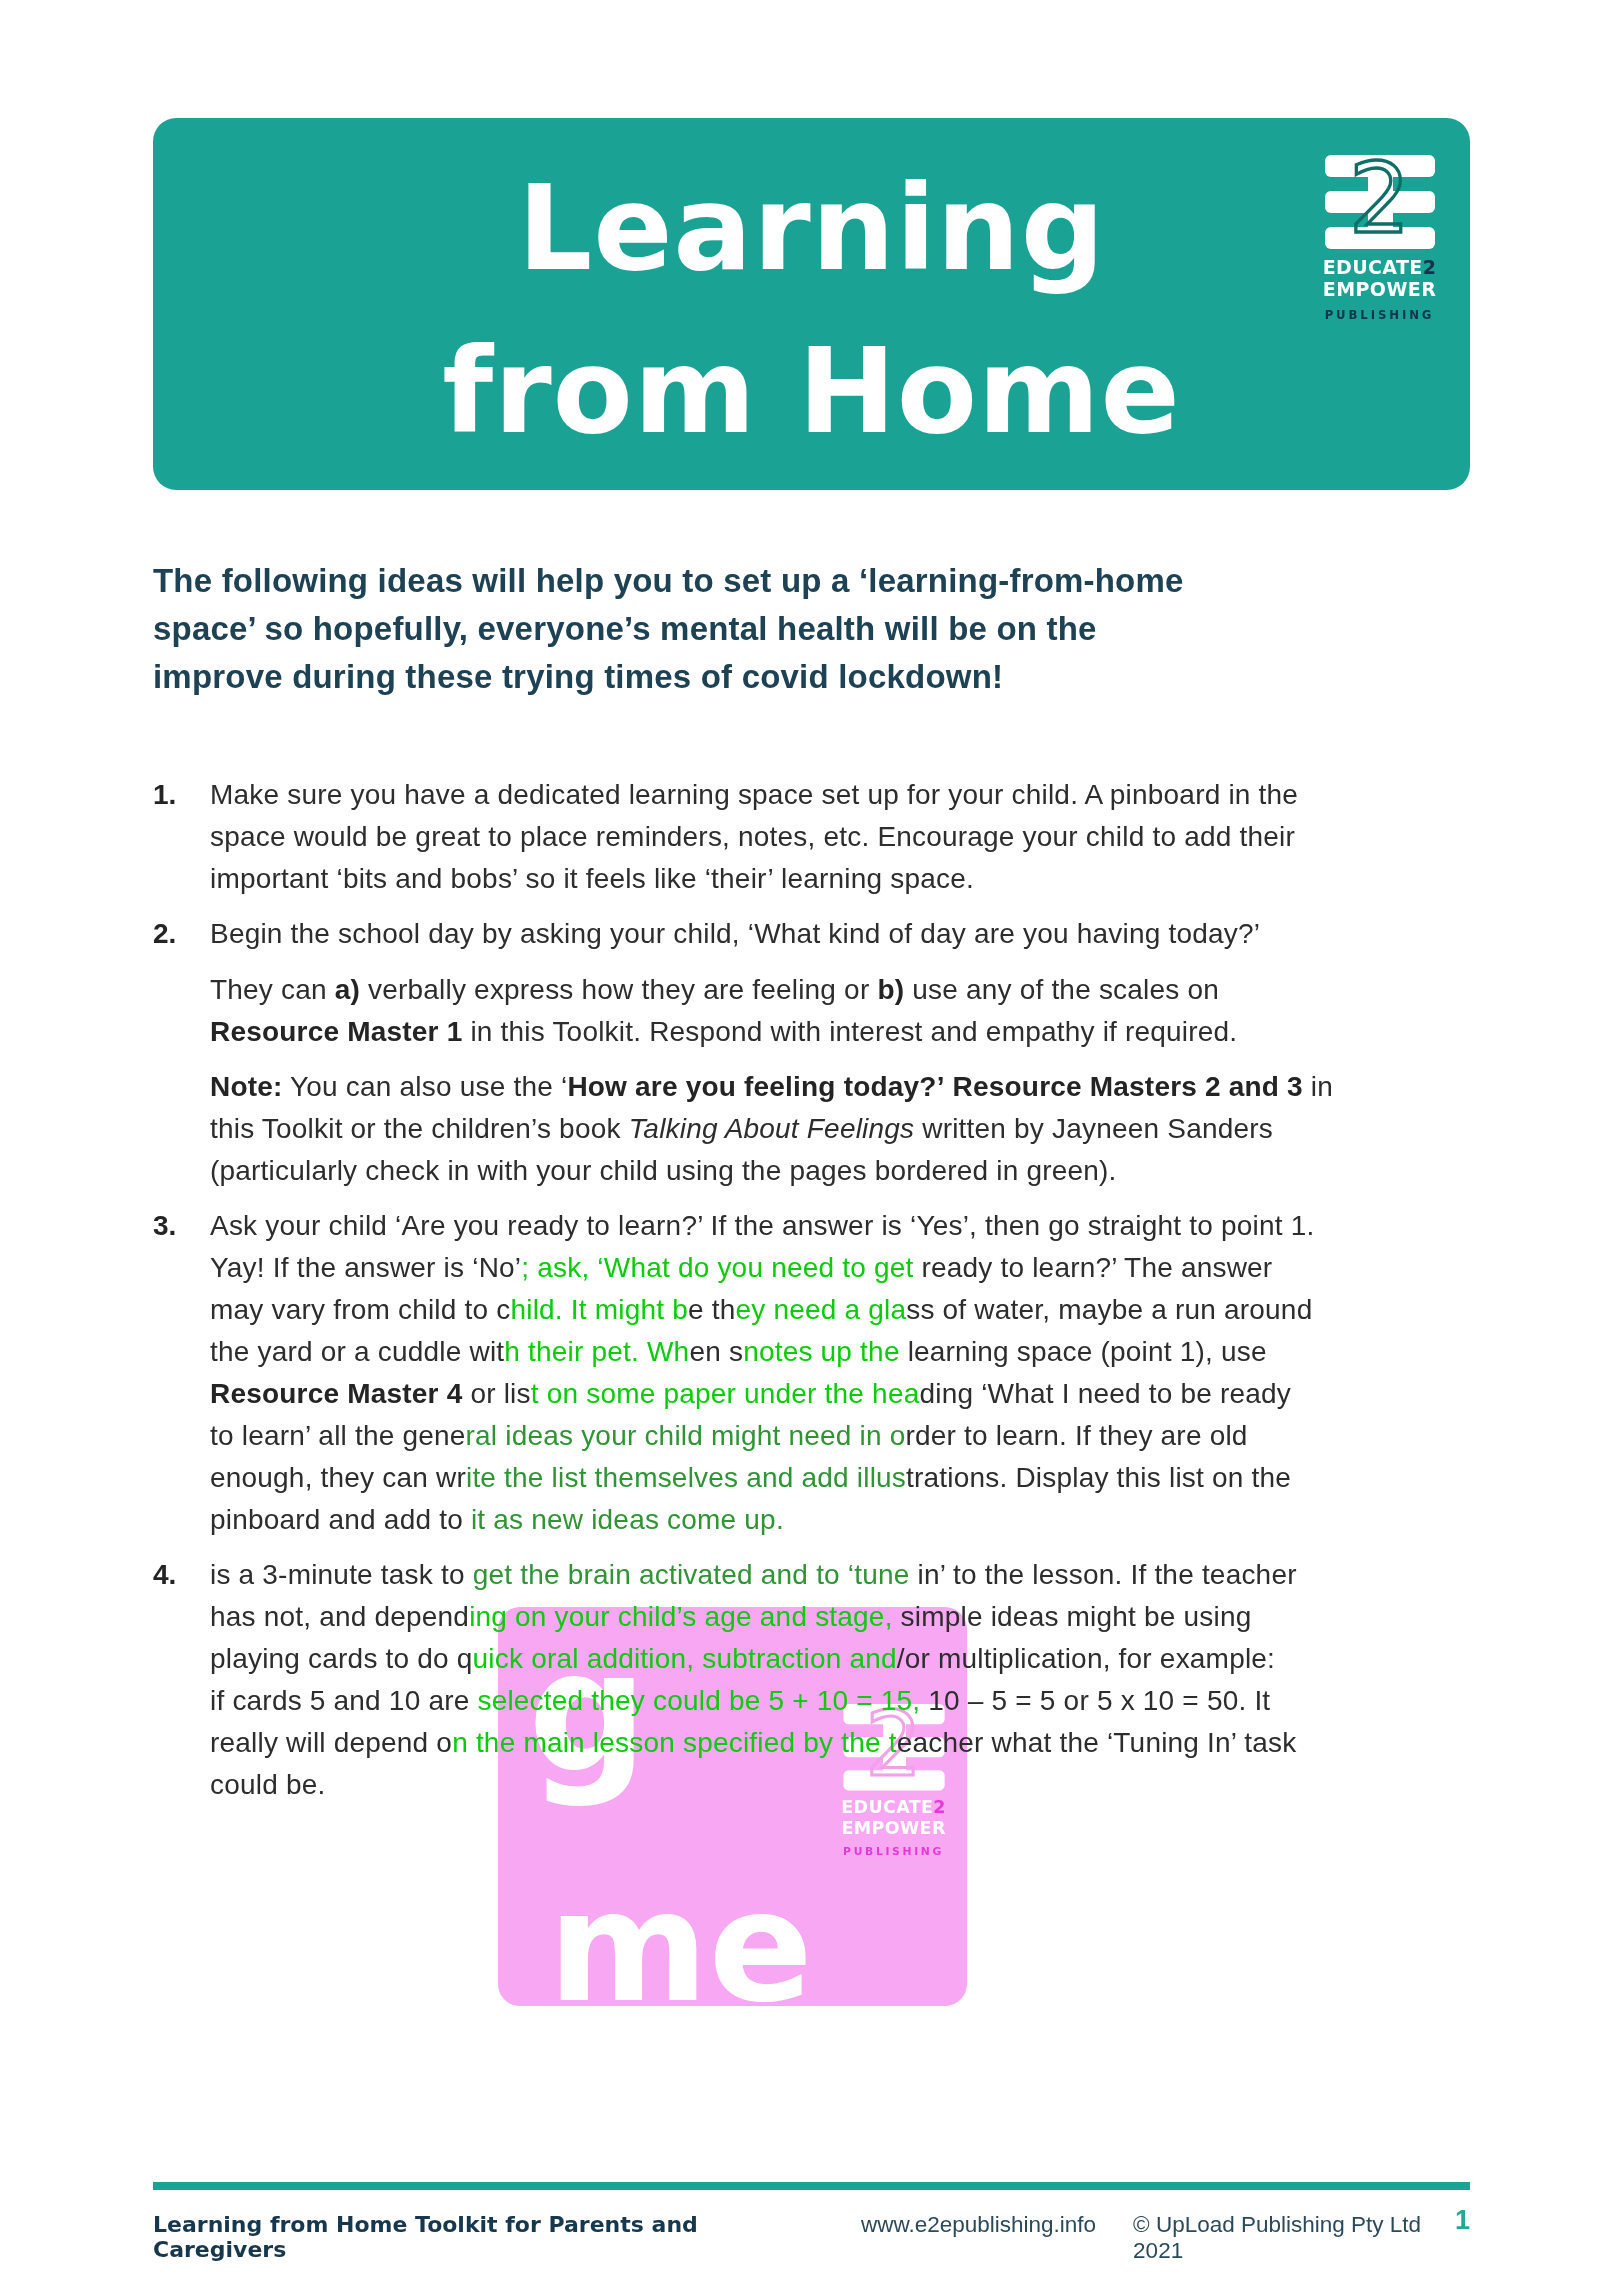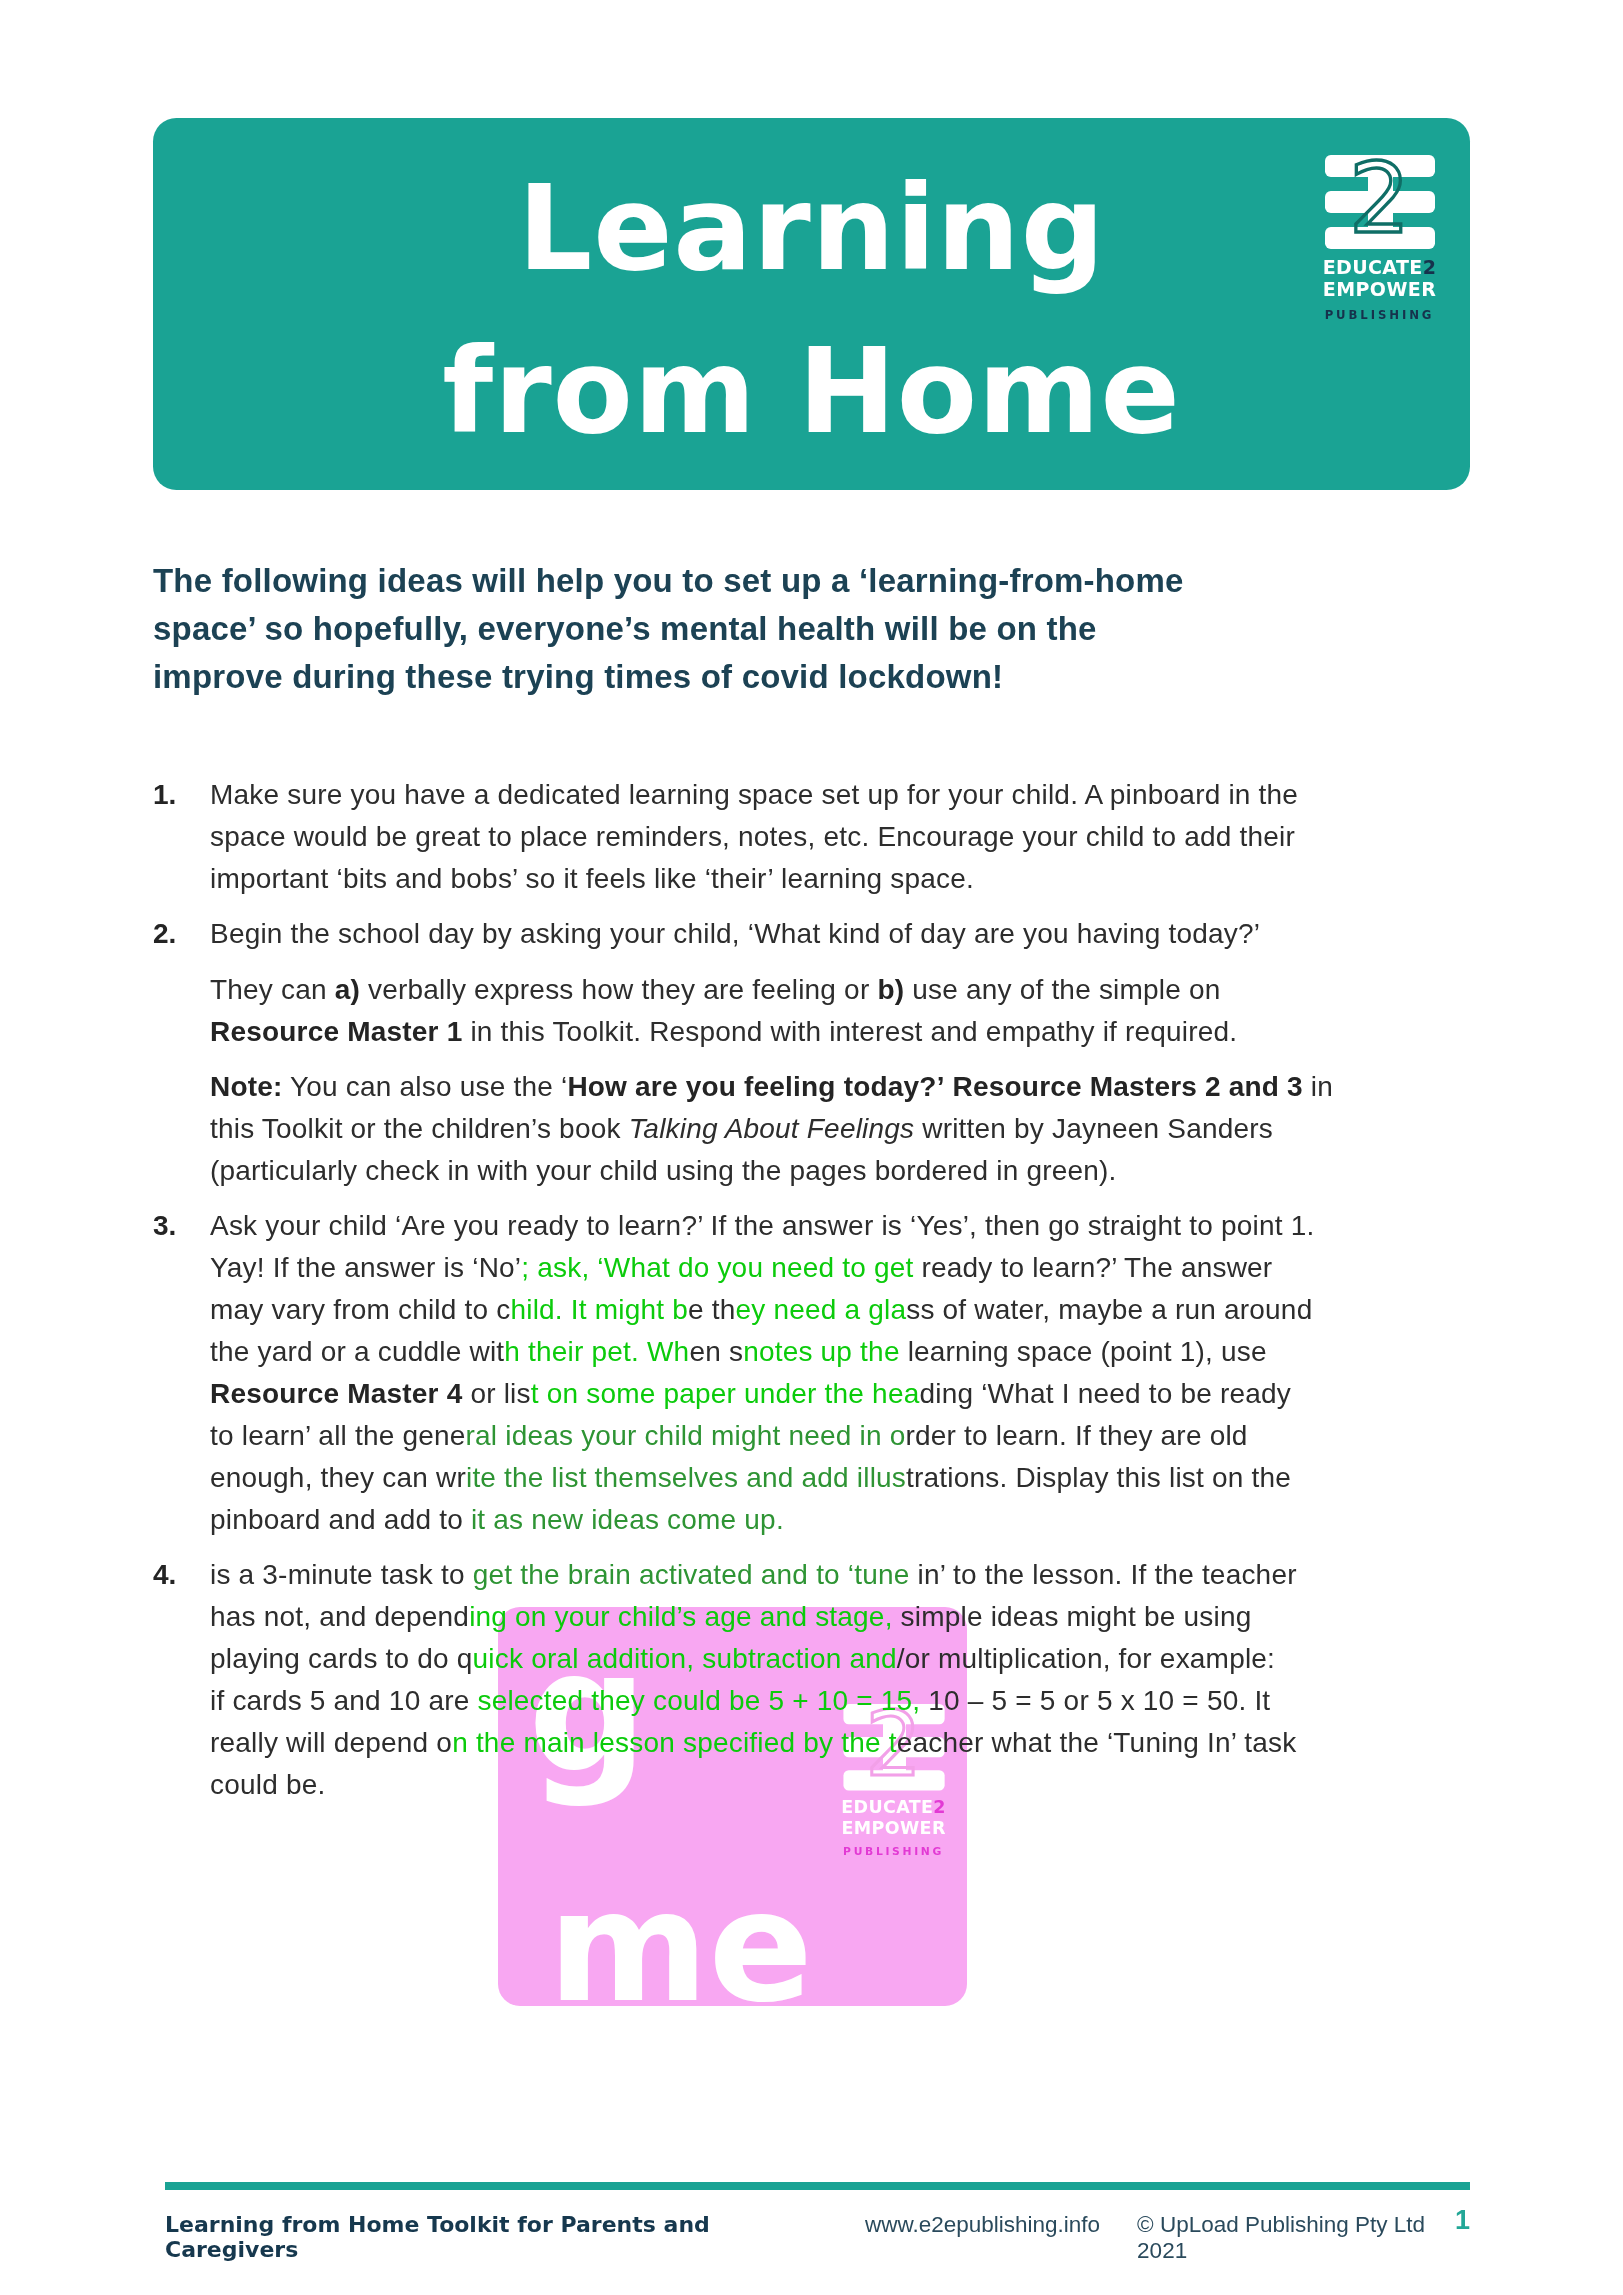--- a/index.html
+++ b/index.html
@@ -67,21 +67,21 @@
 
   
   .wm{position:absolute;z-index:0;left:498px;top:1607px;width:469px;height:399px;
       background:var(--pink);border-radius:22px;overflow:hidden;}
   .wm .glyph{position:absolute;font-family:"DejaVu Sans",sans-serif;font-weight:800;color:#fff;}
   .wm .glyph.g1{left:30px;top:8.3px;font-size:167px;}
   .wm .glyph.g2{left:32px;top:250px;font-size:154px;margin-left:18px;}
   .wm .logo--pink{position:absolute;top:97px;right:15px;transform:scale(.92);transform-origin:top right;}
 
   
-  .footer{position:absolute;z-index:1;left:165px;right:153px;top:2182px;}
+  .footer{position:absolute;z-index:1;left:153px;right:153px;top:2182px;}
   .footer-rule{height:8.3px;background:var(--teal);}
   .footer-row{margin-top:22px;display:flex;align-items:baseline;gap:37px;
               font-size:22.5px;color:#2A4A5C;}
   .footer-title{font-family:"DejaVu Sans",sans-serif;font-weight:700;font-size:22px;color:#16384E;}
   .footer-page{position:absolute;right:0;top:23.4px;color:var(--teal-text);font-weight:700;font-size:27px;}
 </style>
 </head>
 <body>
 
 <div class="page">
@@ -137,21 +137,21 @@
           <div class="line"><span>space would be great to place reminders, notes, etc. Encourage your child to add their</span></div>
           <div class="line"><span>important ‘bits and bobs’ so it feels like ‘their’ learning space.</span></div>
         </div>
       </div>
       <div class="list-item">
         <span class="num">2.</span>
         <div class="block">
           <div class="line"><span>Begin the school day by asking your child, ‘What kind of day are you having today?’</span></div>
         </div>
         <div class="block">
-          <div class="line"><span>They can </span><span class="s-b">a)</span><span> verbally express how they are feeling or </span><span class="s-b">b)</span><span> use any of the simple on</span></div>
+          <div class="line"><span>They can </span><span class="s-b">a)</span><span> verbally express how they are feeling or </span><span class="s-b">b)</span><span> use any of the scales on</span></div>
           <div class="line"><span class="s-b">Resource Master 1</span><span> in this Toolkit. Respond with interest and empathy if required.</span></div>
         </div>
         <div class="block">
           <div class="line"><span class="s-b">Note:</span><span> You can also use the ‘</span><span class="s-b">How are you feeling today?’</span><span> </span><span class="s-b">Resource Masters 2 and 3</span><span> in</span></div>
           <div class="line"><span>this Toolkit or the children’s book </span><span class="s-i">Talking About Feelings</span><span> written by Jayneen Sanders</span></div>
           <div class="line"><span>(particularly check in with your child using the pages bordered in green).</span></div>
         </div>
       </div>
       <div class="list-item">
         <span class="num">3.</span>

